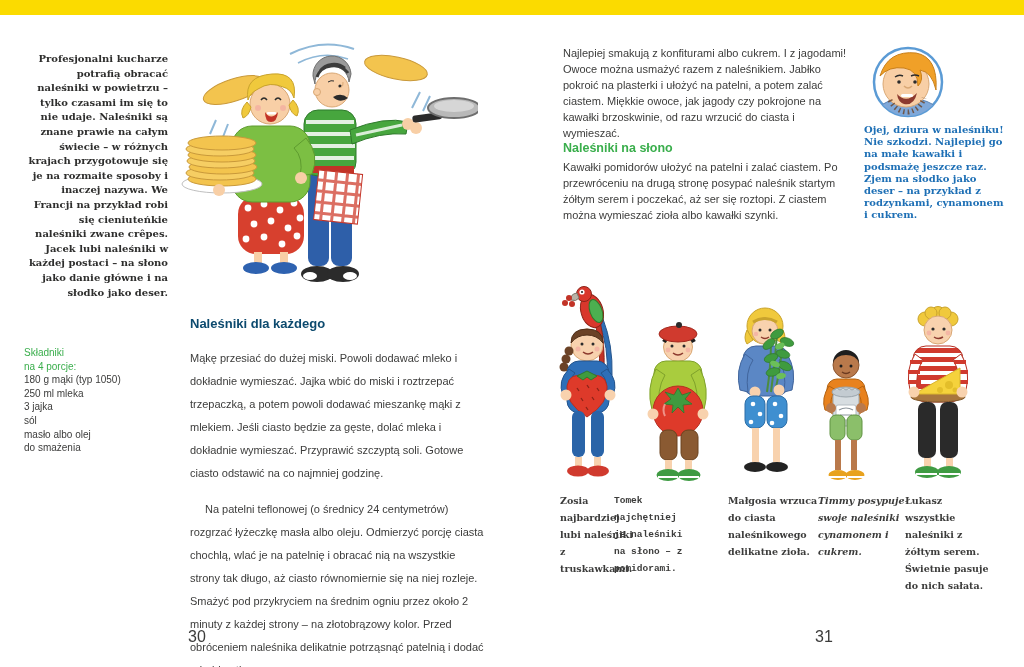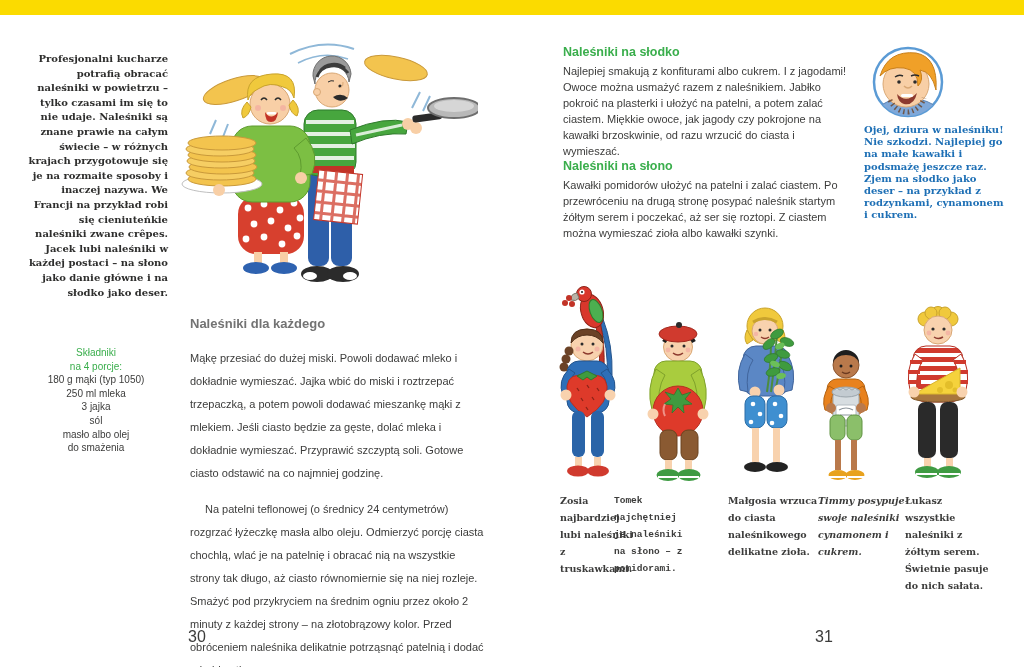--- a/index.html
+++ b/index.html
@@ -3,25 +3,25 @@
 <meta charset="utf-8">
 <style>
   html,body{margin:0;padding:0;background:#e8e8e8;}
   .canvas{position:relative;width:1024px;height:667px;background:#ffffff;overflow:hidden;
           font-family:"Liberation Sans",sans-serif;}
   .topbar{position:absolute;left:0;top:0;width:1024px;height:15px;background:#FBDB00;}
 
   
   .intro{position:absolute;left:24px;top:52px;width:144px;text-align:right;
          font-family:"DejaVu Serif",serif;font-weight:bold;font-size:10px;line-height:14.6px;color:#2e2e2d;}
-  .ingredients{position:absolute;left:24px;top:346px;width:144px;text-align:center;
+  .ingredients{position:absolute;left:24px;top:346px;width:144px;text-align:left;
                font-size:10px;line-height:13.6px;color:#3c3c3b;}
   .ing-title{color:#3AAE4C;}
   .main-illo{position:absolute;left:170px;top:36px;width:308px;height:272px;}
-  .recipe-heading{position:absolute;left:190px;top:316px;font-size:13px;font-weight:bold;color:#737373;}
+  .recipe-heading{position:absolute;left:190px;top:316px;font-size:13px;font-weight:bold;color:#0c4a6e;}
   .recipe-body{position:absolute;left:190px;top:347px;width:296px;font-size:11px;line-height:23px;color:#3c3c3b;}
   .recipe-body p{margin:0;}
   .recipe-body p + p{text-indent:15px;margin-top:13px;}
   .pagenum{position:absolute;top:628px;font-size:16px;color:#3c3c3b;}
   .pn-left{left:188px;}
   .pn-right{left:815px;}
 
   
   .sections{position:absolute;left:563px;top:45px;width:289px;color:#3c3c3b;}
   .section h3{margin:0 0 4px 0;font-size:12.5px;font-weight:bold;color:#3AAE4C;}
@@ -163,21 +163,20 @@
   <div class="recipe-heading">Naleśniki dla każdego</div>
   <div class="recipe-body">
     <p>Mąkę przesiać do dużej miski. Powoli dodawać mleko i dokładnie wymieszać. Jajka wbić do miski i roztrzepać trzepaczką, a potem powoli dodawać mieszankę mąki z mlekiem. Jeśli ciasto będzie za gęste, dolać mleka i dokładnie wymieszać. Przyprawić szczyptą soli. Gotowe ciasto odstawić na co najmniej godzinę.</p>
     <p>Na patelni teflonowej (o średnicy 24 centymetrów) rozgrzać łyżeczkę masła albo oleju. Odmierzyć porcję ciasta chochlą, wlać je na patelnię i obracać nią na wszystkie strony tak długo, aż ciasto równomiernie się na niej rozleje. Smażyć pod przykryciem na średnim ogniu przez około 2 minuty z każdej strony – na złotobrązowy kolor. Przed obróceniem naleśnika delikatnie potrząsnąć patelnią i dodać odrobinę tłuszczu.</p>
   </div>
 
   <div class="pagenum pn-left">30</div>
 
   <div class="sections">
     <div class="section">
-      <h3>Naleśniki na słodko</h3>
       <p>Najlepiej smakują z konfiturami albo cukrem. I z jagodami! Owoce można usmażyć razem z naleśnikiem. Jabłko pokroić na plasterki i ułożyć na patelni, a potem zalać ciastem. Miękkie owoce, jak jagody czy pokrojone na kawałki brzoskwinie, od razu wrzucić do ciasta i wymieszać.</p>
     </div>
     <div class="section">
       <h3>Naleśniki na słono</h3>
       <p>Kawałki pomidorów ułożyć na patelni i zalać ciastem. Po przewróceniu na drugą stronę posypać naleśnik startym żółtym serem i poczekać, aż ser się roztopi. Z ciastem można wymieszać zioła albo kawałki szynki.</p>
     </div>
   </div>
 
   <svg class="portrait" viewBox="0 0 100 80" xmlns="http://www.w3.org/2000/svg">
     <defs>

